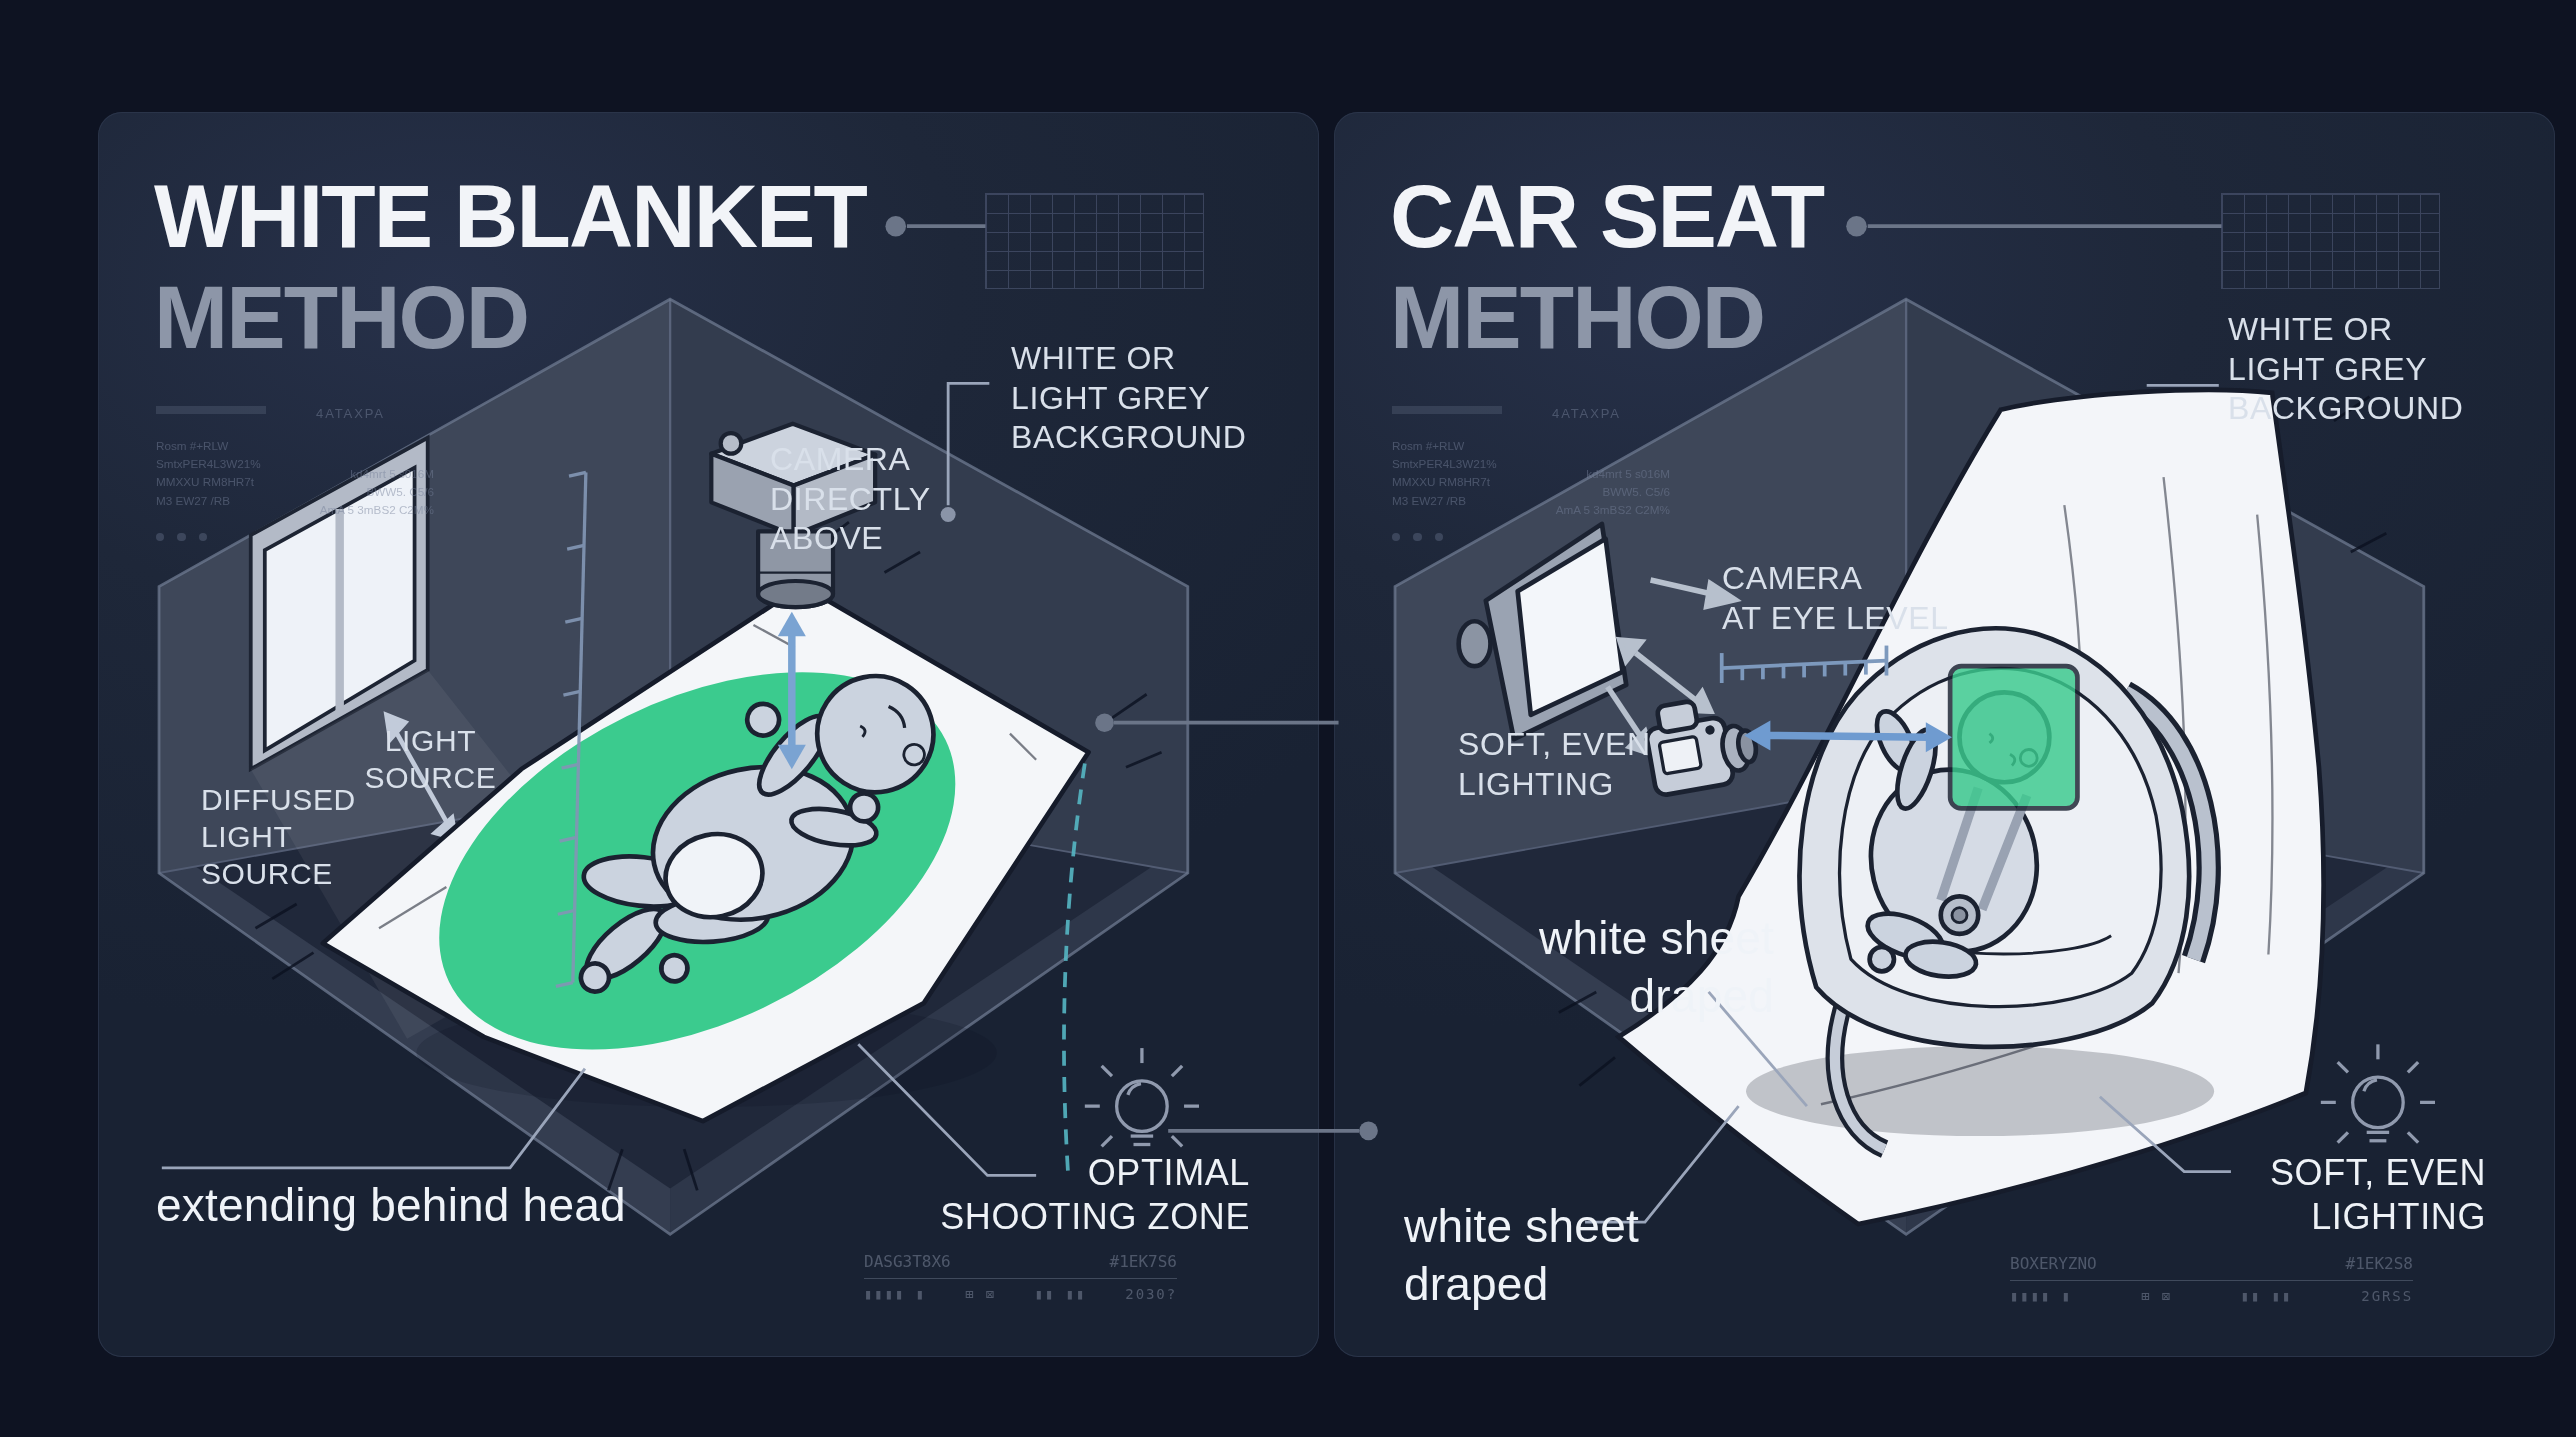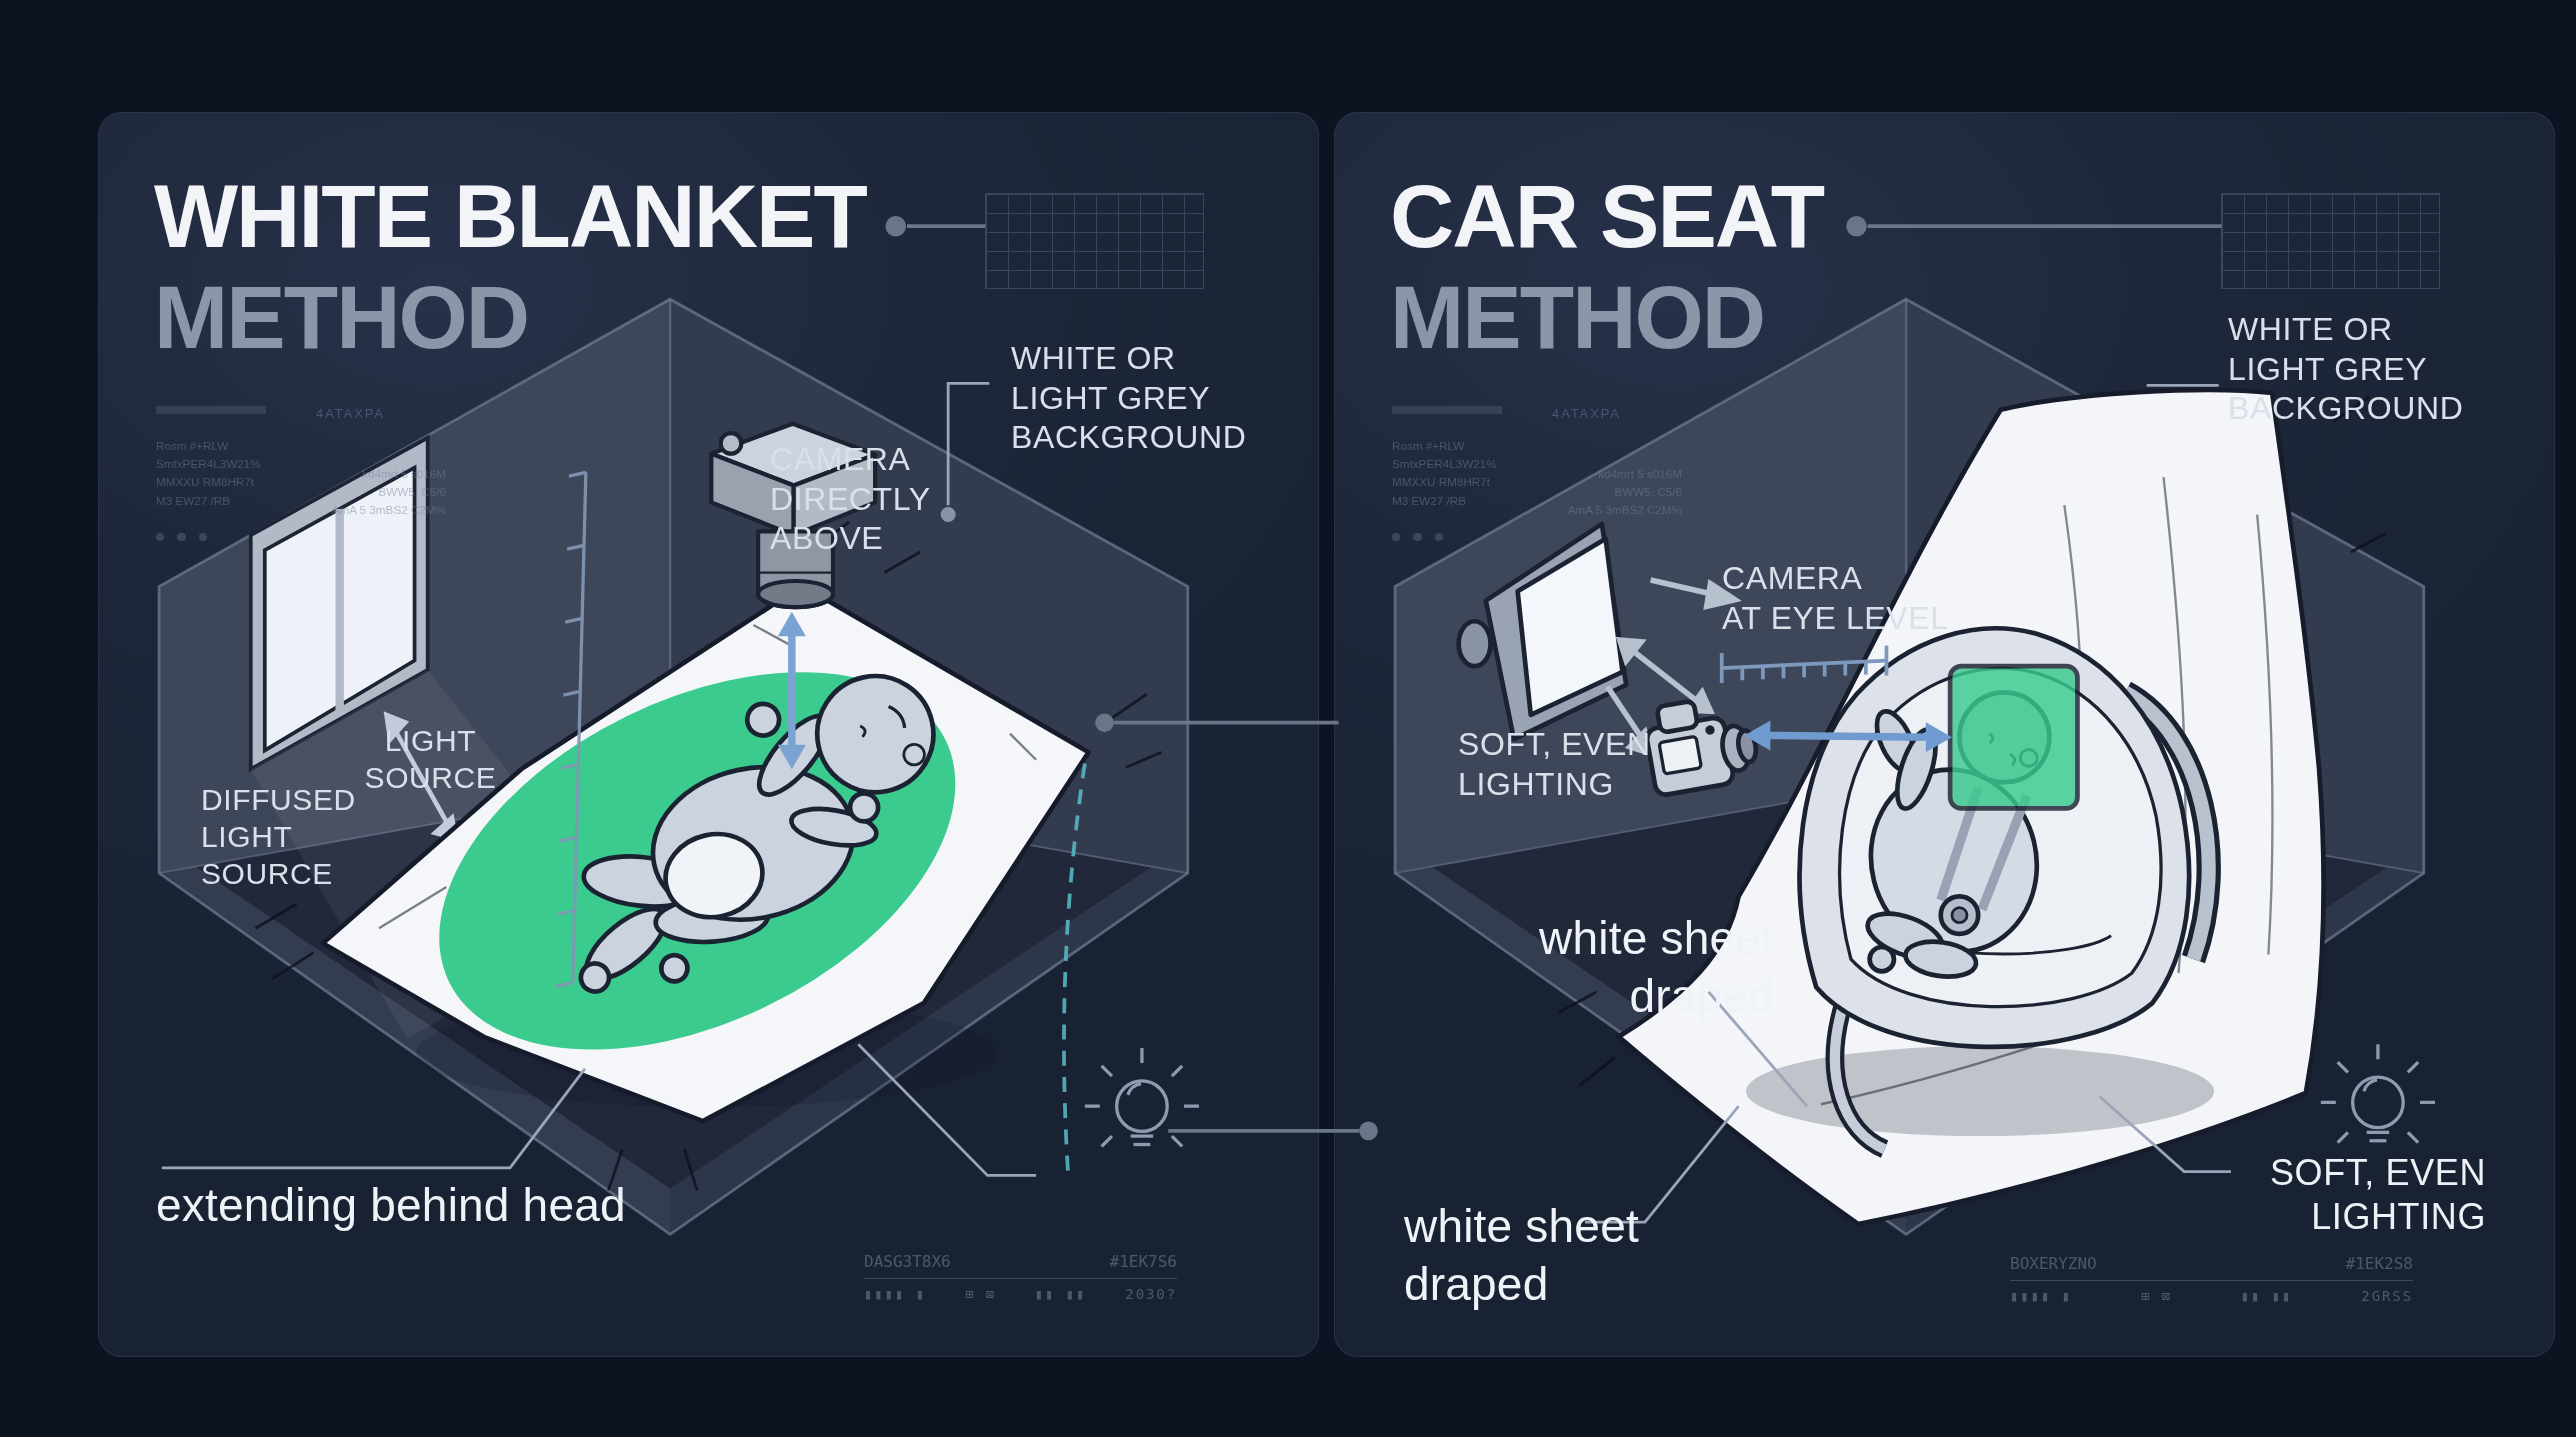--- a/index.html
+++ b/index.html
@@ -25,21 +25,21 @@
   .grid-deco{position:absolute;width:217px;height:94px;opacity:.5;border:0.9px solid #5a6583;
      background-image:linear-gradient(#5a6583 0.9px, transparent 0.9px),
                       linear-gradient(90deg,#5a6583 0.9px, transparent 0.9px);
      background-size:22px 19px;}
 
   .decor{position:absolute;left:58px;top:292px;width:290px;color:#76819a;opacity:.48;
          font-size:11.7px;line-height:1.55;}
   .decor .row1{display:flex;align-items:flex-start;gap:50px;}
   .decor .bar{width:110px;height:8.4px;background:#4d586e;margin-top:1.9px;}
   .decor .head{font-size:13px;letter-spacing:1.9px;}
-  .decor .cols{display:flex;gap:32px;margin-top:13px;}
+  .decor .cols{display:flex;gap:20px;margin-top:13px;}
   .decor .c1{width:140px;}
   .decor .c2{width:118px;text-align:right;margin-top:28px;}
   .decor .dots{display:flex;gap:13px;margin-top:13px;}
   .decor .dot{width:8.4px;height:8.4px;border-radius:50%;background:#5d6880;}
 
   .footer{position:absolute;font-family:"DejaVu Sans Mono","DejaVu Sans",monospace;
           color:#97a1b6;opacity:.42;font-size:16px;}
   .footer .r1{display:flex;justify-content:space-between;}
   .footer .line{border-top:1.9px solid #97a1b6;margin:6.6px 0 7.5px 0;opacity:.75;}
   .footer .r2{display:flex;justify-content:space-between;font-size:14px;letter-spacing:1.9px;}
@@ -224,20 +224,24 @@
       <div>LIGHT</div>
       <div>SOURCE</div>
     </div>
 
     <div class="lbl" style="left:103px;top:669px;font-size:30px;">
       <div>DIFFUSED</div>
       <div>LIGHT</div>
       <div>SOURCE</div>
     </div>
 
+    <div class="lbl big right-al" style="right:69px;top:1039px;">
+      <div>OPTIMAL</div>
+      <div>SHOOTING ZONE</div>
+    </div>
 
     <div class="note" style="left:58px;top:1065px;">
       <div>extending behind head</div>
     </div>
 
     <div class="footer" style="left:766px;top:1140px;width:313px;">
       <div class="r1">
         <span>DASG3T8X6</span>
         <span>#1EK7S6</span>
       </div>

